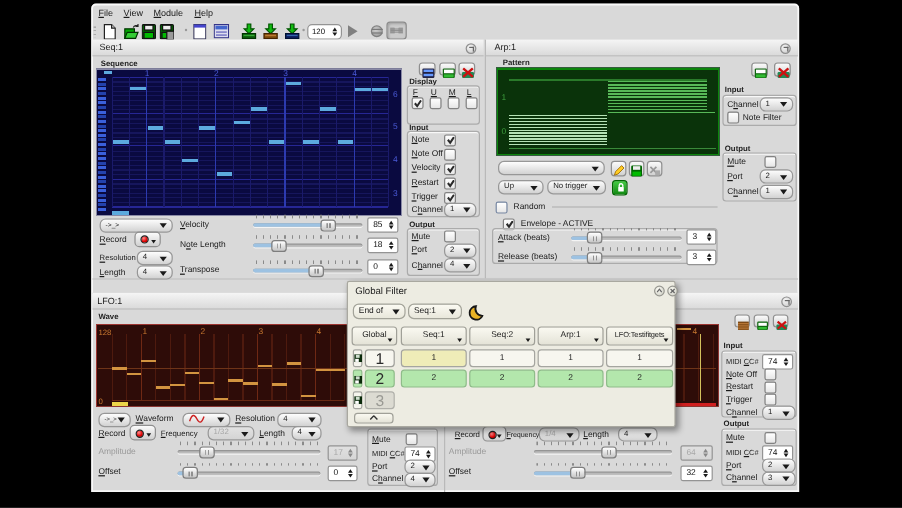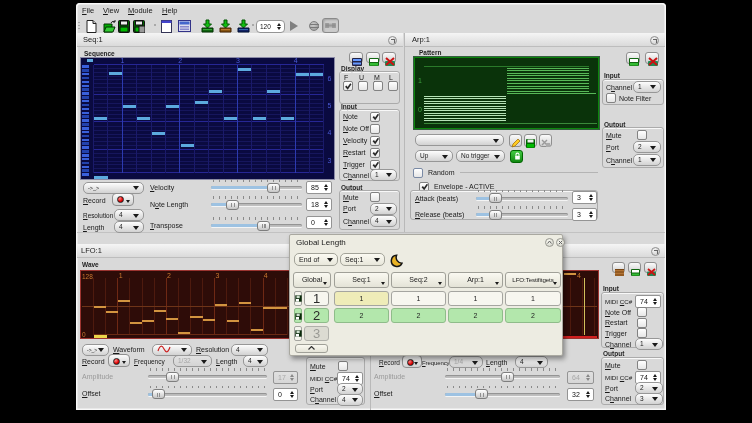--- a/index.html
+++ b/index.html
@@ -589,21 +589,21 @@
 <span class="lbl" style="left:605px;top:361.5px"><u>M</u>ute</span>
 <div class="chk" style="left:637px;top:360px"></div>
 <span class="lbl" style="left:605px;top:373.5px;font-size:6.2px">MIDI <u>C</u>C#</span>
 <div class="spin" style="left:635px;top:371px;width:26px">74<i class="up"></i><i class="dn"></i></div>
 <span class="lbl" style="left:605px;top:384.5px"><u>P</u>ort</span>
 <div class="combo" style="left:635px;top:382px;width:28px">2<i></i></div>
 <span class="lbl" style="left:605px;top:395px">C<u>h</u>annel</span>
 <div class="combo" style="left:635px;top:392.5px;width:28px">3<i></i></div>
 
 <div class="a" style="left:289px;top:234px;width:274px;height:122px;background:#edece2;border:1px solid #a9a8a0;border-radius:2px;box-shadow:2px 3px 5px rgba(0,0,0,.4)"></div>
-<span class="lbl" style="left:296px;top:239px;font-size:8px">Global Length</span>
+<span class="lbl" style="left:296px;top:239px;font-size:8px">Global Filter</span>
 <div class="a" style="left:545px;top:238px;width:9px;height:9px;border-radius:50%;border:1px solid #979790;background:radial-gradient(circle at 35% 30%,#fafaf2,#ccccc2)"></div>
 <div class="a" style="left:555.5px;top:238px;width:9px;height:9px;border-radius:50%;border:1px solid #979790;background:radial-gradient(circle at 35% 30%,#fafaf2,#ccccc2)"></div>
 <svg class="a" style="left:557.5px;top:240px" width="5" height="5" viewBox="0 0 5 5">
     <path d="M.8.8l3.4 3.4M4.2.8L.8 4.2" stroke="#666" stroke-width="1"></path>
   </svg>
 <svg class="a" style="left:547px;top:240px" width="5" height="5" viewBox="0 0 5 5">
     <path d="M.6 3.5L2.5 1l1.9 2.5" fill="none" stroke="#666" stroke-width="1"></path>
   </svg>
 <div class="combo cream" style="left:294px;top:252.5px;width:44px;height:13px;line-height:11px;font-size:7px">End of<i style="top:4px"></i></div>
 <div class="combo cream" style="left:340px;top:252.5px;width:45px;height:13px;line-height:11px;font-size:7px">Seq:1<i style="top:4px"></i></div>

